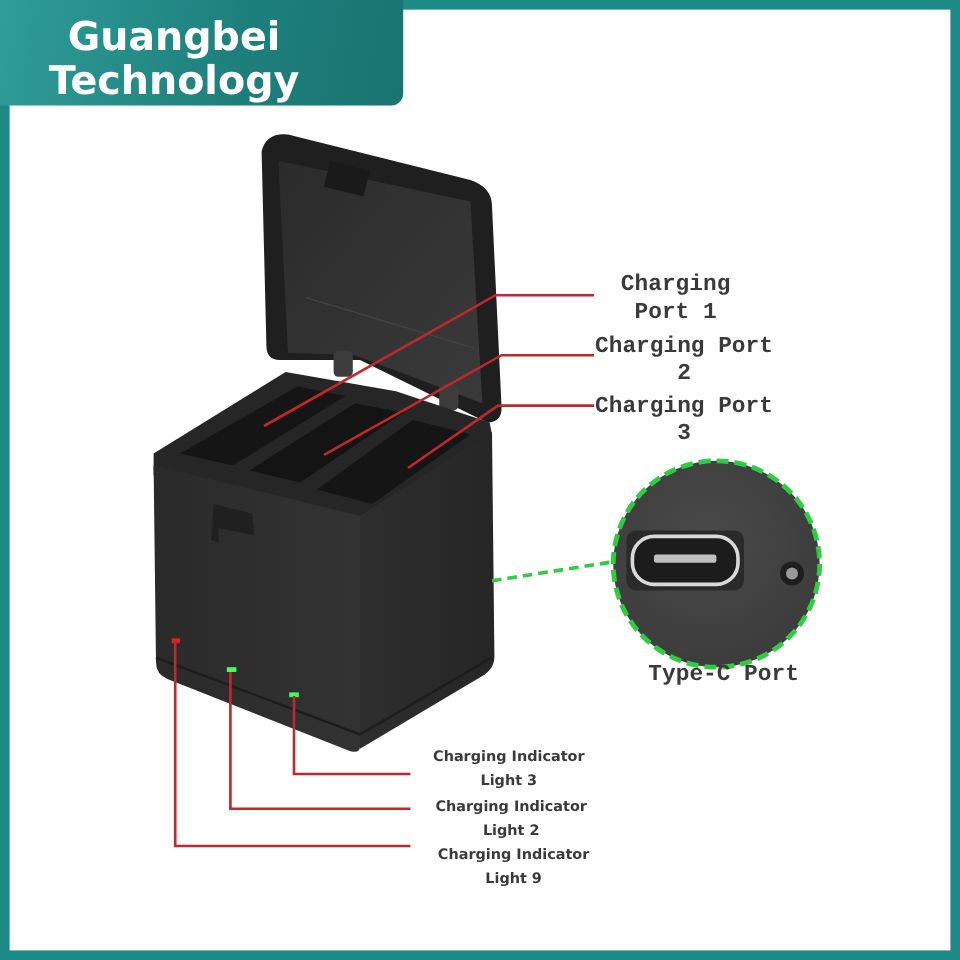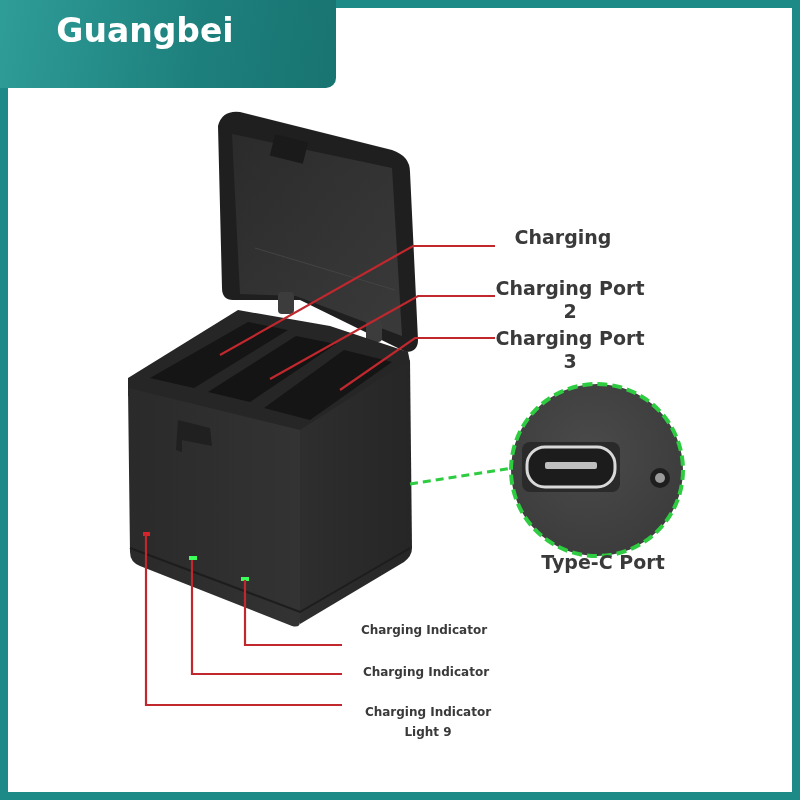--- a/index.html
+++ b/index.html
@@ -3,31 +3,32 @@
 <meta charset="utf-8">
 <style>
   html,body{margin:0;padding:0;}
   body{width:800px;height:800px;position:relative;overflow:hidden;background:#1e8a88;font-family:"DejaVu Sans","Liberation Sans",sans-serif;}
   .frame{position:absolute;left:8px;top:8px;width:784px;height:784px;background:#ffffff;}
   .brand{position:absolute;left:0;top:0;width:336px;height:88px;background:linear-gradient(100deg,#2f9d98 0%,#1d7f7c 60%,#187470 100%);border-bottom-right-radius:10px;}
   .brand-line{position:absolute;left:0;width:290px;text-align:center;color:#ffffff;font-weight:bold;font-size:33px;line-height:38px;}
   .brand-l1{top:12px;}
   .brand-l2{top:48px;}
   .label{position:absolute;color:#3a3a3a;font-weight:bold;text-align:center;}
-  .lbl-lg{font-size:19px;line-height:23px;}
+  .lbl-lg{font-size:19px;line-height:23px;font-family:Liberation Mono, monospace;}
   .lbl-sm{font-size:12px;line-height:20px;}
   svg{position:absolute;left:0;top:0;}
 </style>
 </head>
 <body>
 
 <div class="frame"></div>
 
 <div class="brand">
   <div class="brand-line brand-l1">Guangbei</div>
+  <div class="brand-line brand-l2">Technology</div>
 </div>
 
 <svg width="800" height="800" viewBox="0 0 800 800">
   <defs>
     <linearGradient id="bodyFront" x1="0" y1="0" x2="1" y2="0">
       <stop offset="0" stop-color="#2a2a2a"></stop>
       <stop offset="1" stop-color="#333333"></stop>
     </linearGradient>
     <linearGradient id="bodySide" x1="0" y1="0" x2="1" y2="0">
       <stop offset="0" stop-color="#2e2e2e"></stop>
@@ -99,34 +100,37 @@
     <rect x="527" y="447" width="88" height="40" rx="18" fill="#1c1c1c" stroke="#d9d9d9" stroke-width="3"></rect>
     <rect x="545" y="462" width="52" height="7" rx="2" fill="#bfbfbf"></rect>
     <circle cx="660" cy="478" r="10" fill="#1e1e1e"></circle>
     <circle cx="660" cy="478" r="5" fill="#9a9a9a"></circle>
     <circle cx="597" cy="470" r="86" fill="none" stroke="#2ecc40" stroke-width="4" stroke-dasharray="10 5"></circle>
   </g>
 </svg>
 
 <div class="label lbl-lg" style="left:496px;top:226px;width:134px;">
   <div>Charging</div>
+  <div>Port 1</div>
 </div>
 <div class="label lbl-lg" style="left:494px;top:277px;width:152px;">
   <div>Charging Port</div>
   <div>2</div>
 </div>
 <div class="label lbl-lg" style="left:494px;top:327px;width:152px;">
   <div>Charging Port</div>
   <div>3</div>
 </div>
 
 <div class="label lbl-lg" style="left:530px;top:551px;width:146px;">Type-C Port</div>
 
 <div class="label lbl-sm" style="left:344px;top:620px;width:160px;">
   <div>Charging Indicator</div>
+  <div>Light 3</div>
 </div>
 <div class="label lbl-sm" style="left:346px;top:662px;width:160px;">
   <div>Charging Indicator</div>
+  <div>Light 2</div>
 </div>
 <div class="label lbl-sm" style="left:348px;top:702px;width:160px;">
   <div>Charging Indicator</div>
   <div>Light 9</div>
 </div>
 
 </body></html>

